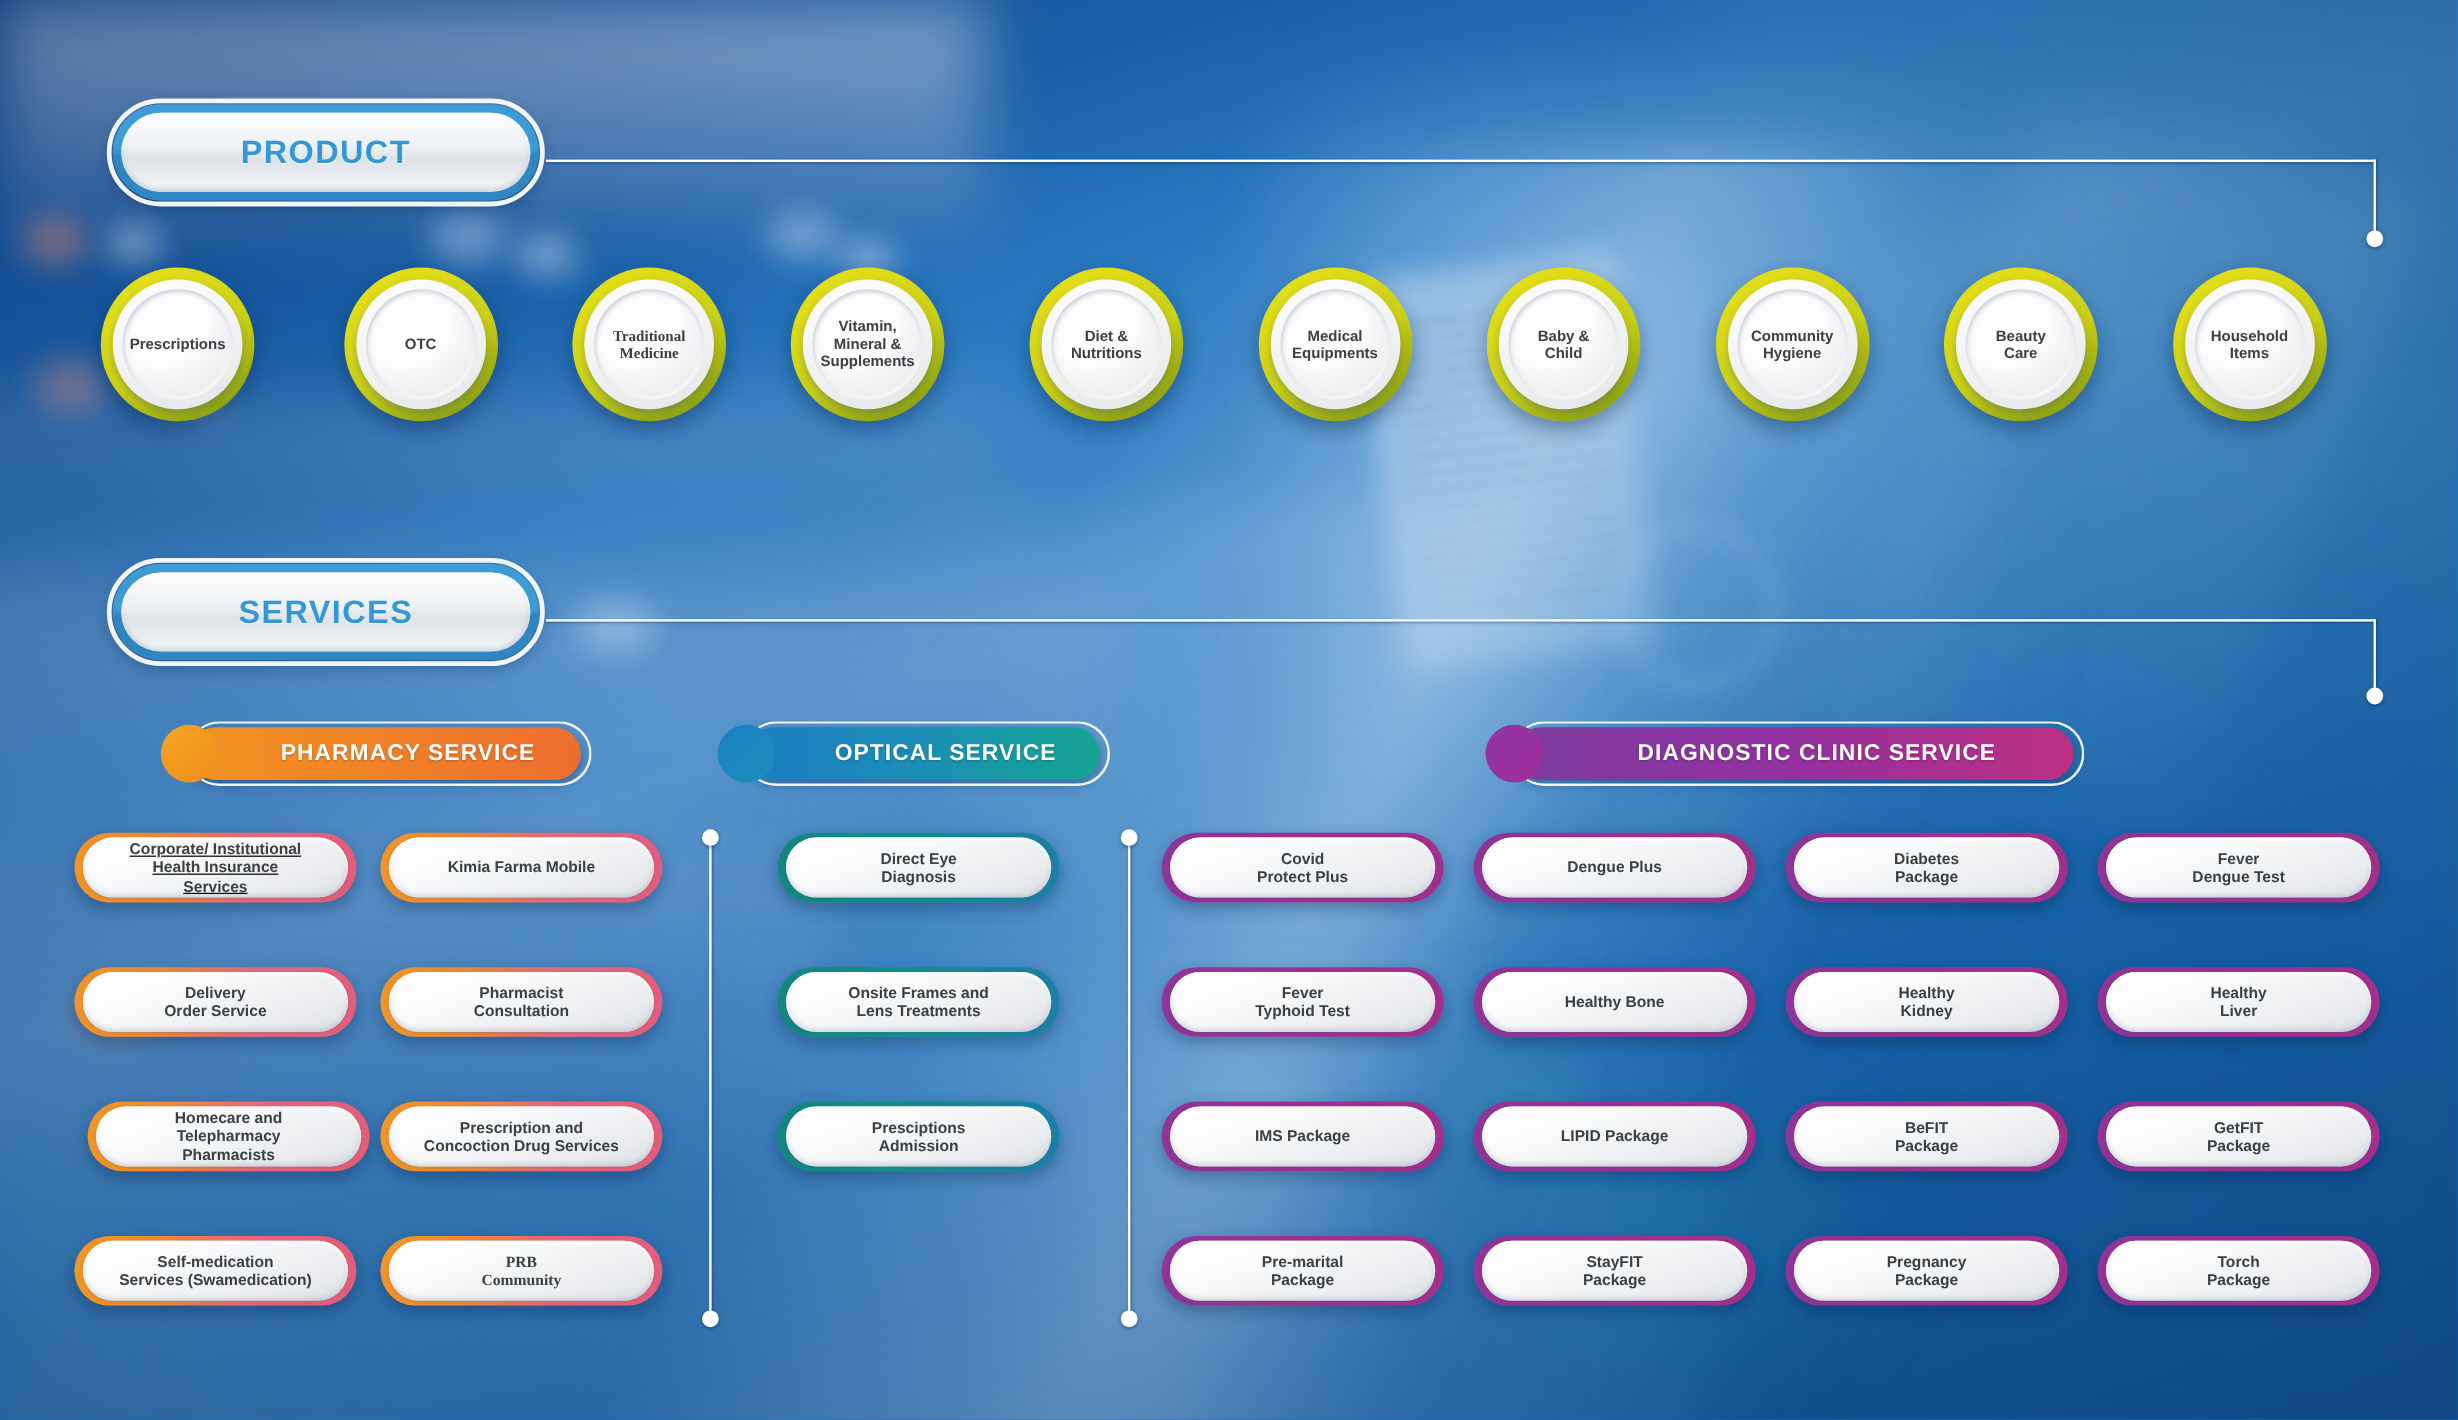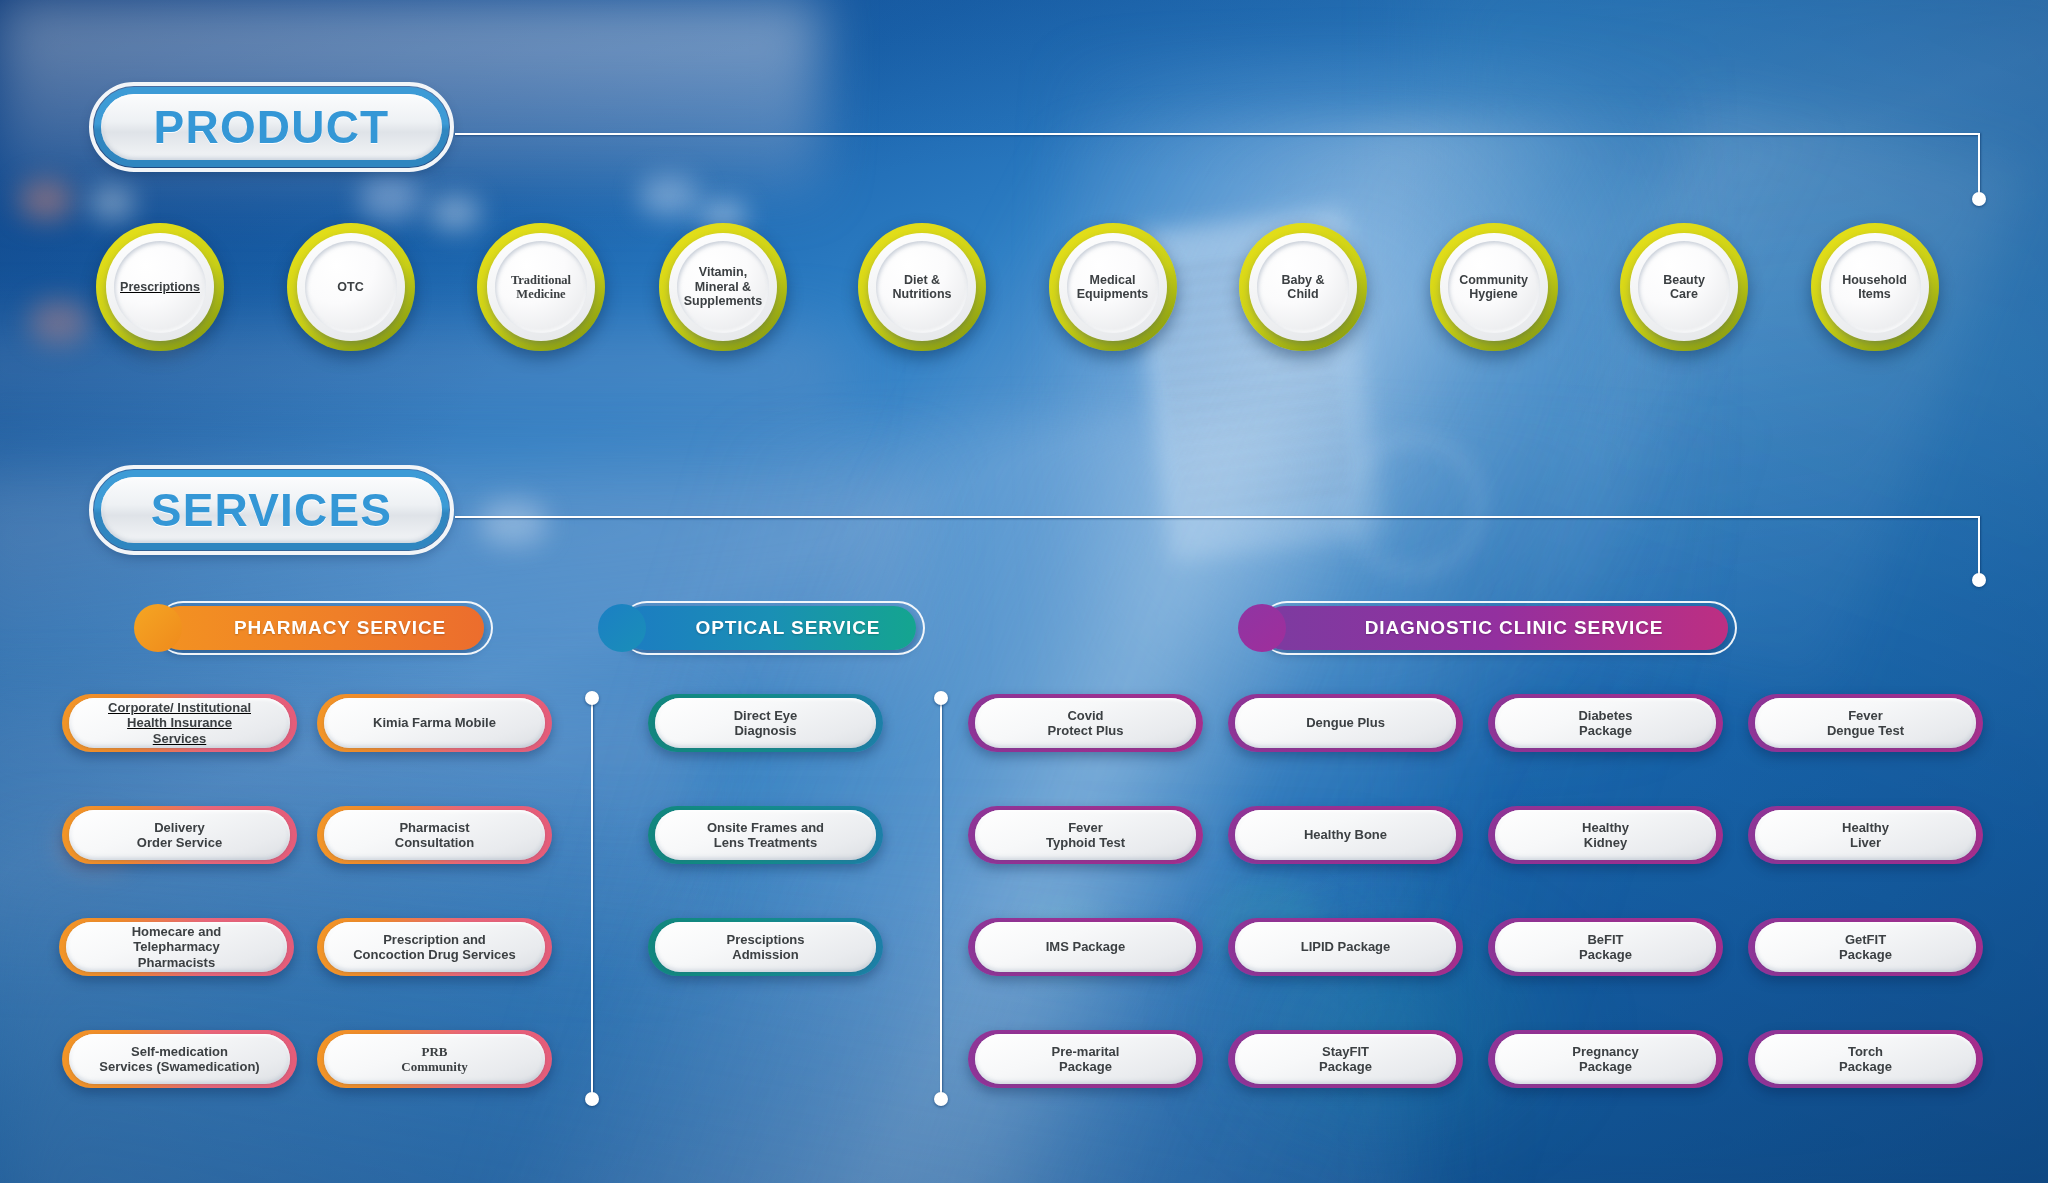--- a/index.html
+++ b/index.html
@@ -152,21 +152,21 @@
     pointer-events:none;
   }
   .badge-inner {
     width:100%; height:100%;
     border-radius:38px;
     background:linear-gradient(180deg,#fbfcfd 0%,#eef1f4 42%,#dfe3e8 58%,#f3f5f7 100%);
     display:flex; align-items:center; justify-content:center;
     box-shadow:inset 0 2px 3px rgba(255,255,255,.9), inset 0 -2px 4px rgba(120,140,165,.35);
   }
   .badge-inner span {
-    font-size:46px; font-weight:bold; letter-spacing:1.2px;
+    font-size:27px; font-weight:bold; letter-spacing:1.2px;
     color:#3497d6;
     text-shadow:0 1px 0 rgba(255,255,255,.9);
   }
 
   
   .conn-h {
     position:absolute; height:2px;
     background:#ffffff;
     box-shadow:0 1px 2px rgba(0,40,90,.5);
   }
@@ -306,21 +306,21 @@
   <div class="badge-inner">
     <span>PRODUCT</span>
   </div>
 </div>
 
 <div class="conn-h" style="left:455px; top:133px; width:1525px;"></div>
 <div class="conn-v" style="left:1978px; top:133px; height:67px;"></div>
 <div class="conn-dot" style="left:1972px; top:192px;"></div>
 
 <div id="product-row">
-    <div class="prod-circle" style="left: 96px; top: 223px; text-decoration: underline;">
+    <div class="prod-circle" style="left: 84px; top: 223px;">
       <div class="ring2">
         <div class="face">
           <span>Prescriptions</span>
         </div>
       </div>
     </div>
     <div class="prod-circle" style="left: 286.5px; top: 223px;">
       <div class="ring2">
         <div class="face">
           <span>OTC</span>
@@ -451,21 +451,21 @@
         <span>Delivery
 Order Service</span>
       </div>
     </div>
     <div class="item ring-pharmacy" style="left: 317px; top: 806px; width: 235px;">
       <div class="face">
         <span>Pharmacist
 Consultation</span>
       </div>
     </div>
-    <div class="item ring-pharmacy" style="left: 59px; top: 918px; width: 235px;">
+    <div class="item ring-pharmacy" style="left: 73px; top: 918px; width: 235px;">
       <div class="face">
         <span>Homecare and
 Telepharmacy
 Pharmacists</span>
       </div>
     </div>
     <div class="item ring-pharmacy" style="left: 317px; top: 918px; width: 235px;">
       <div class="face">
         <span>Prescription and
 Concoction Drug Services</span>

